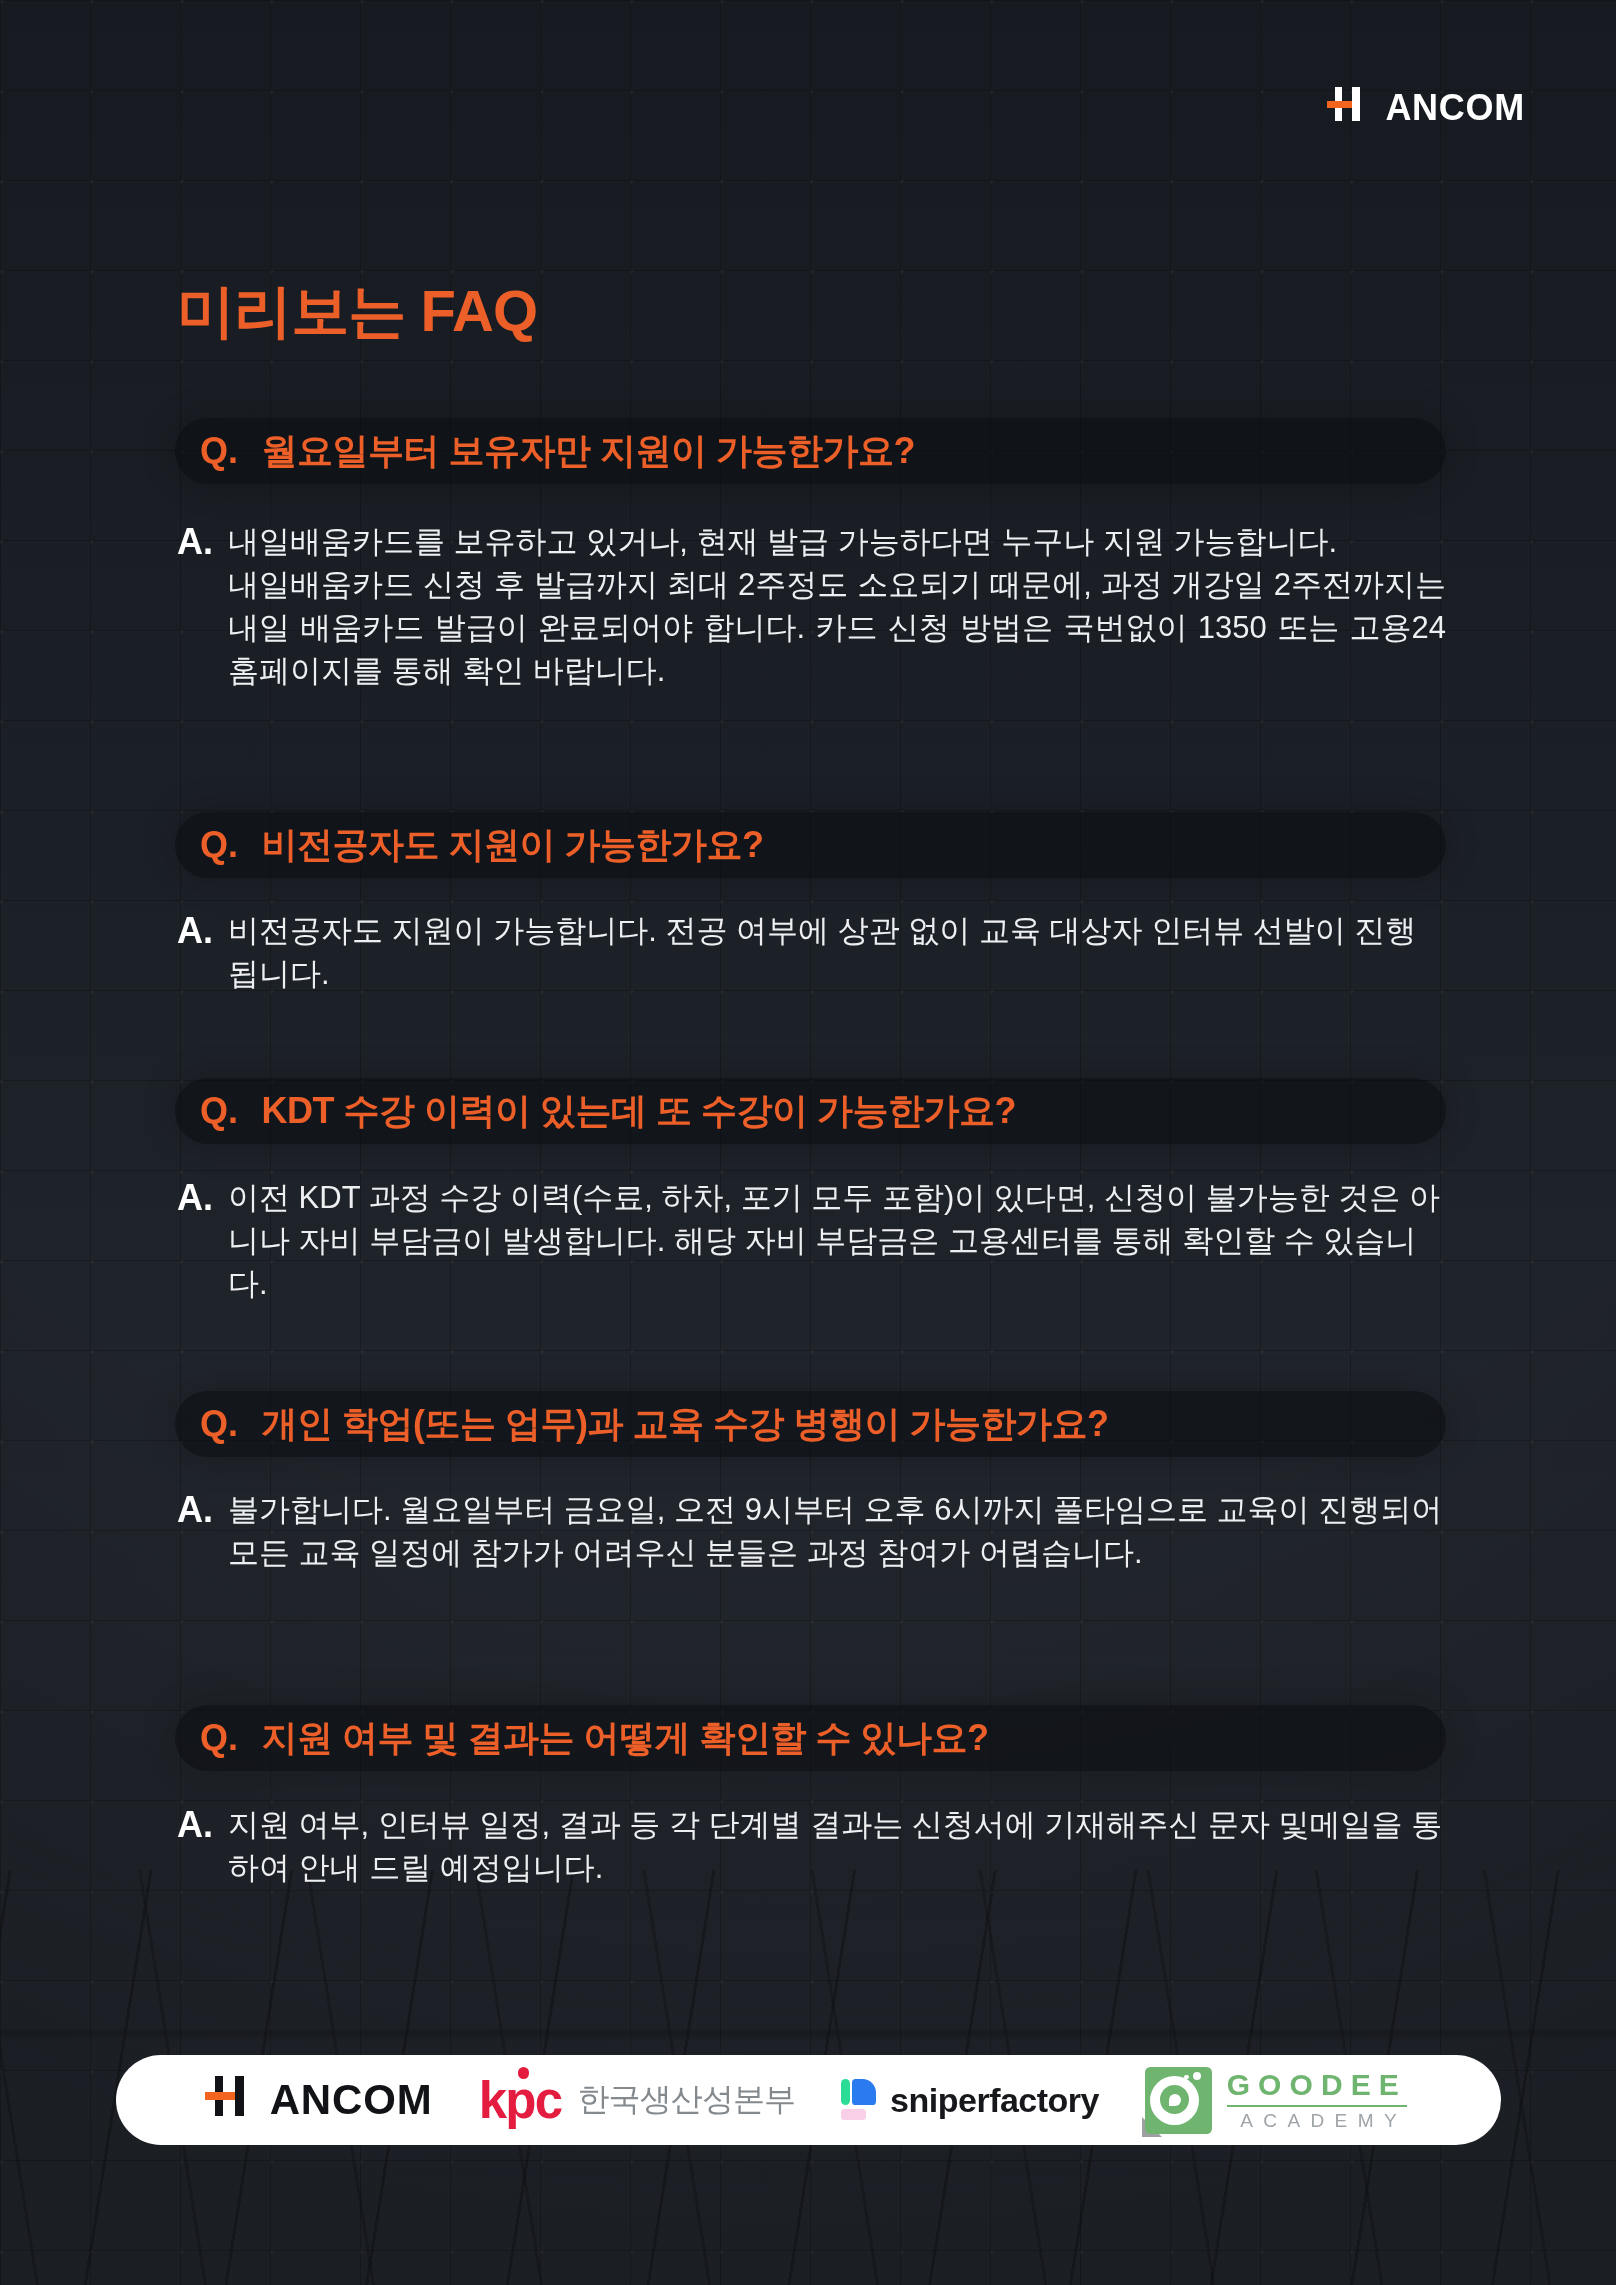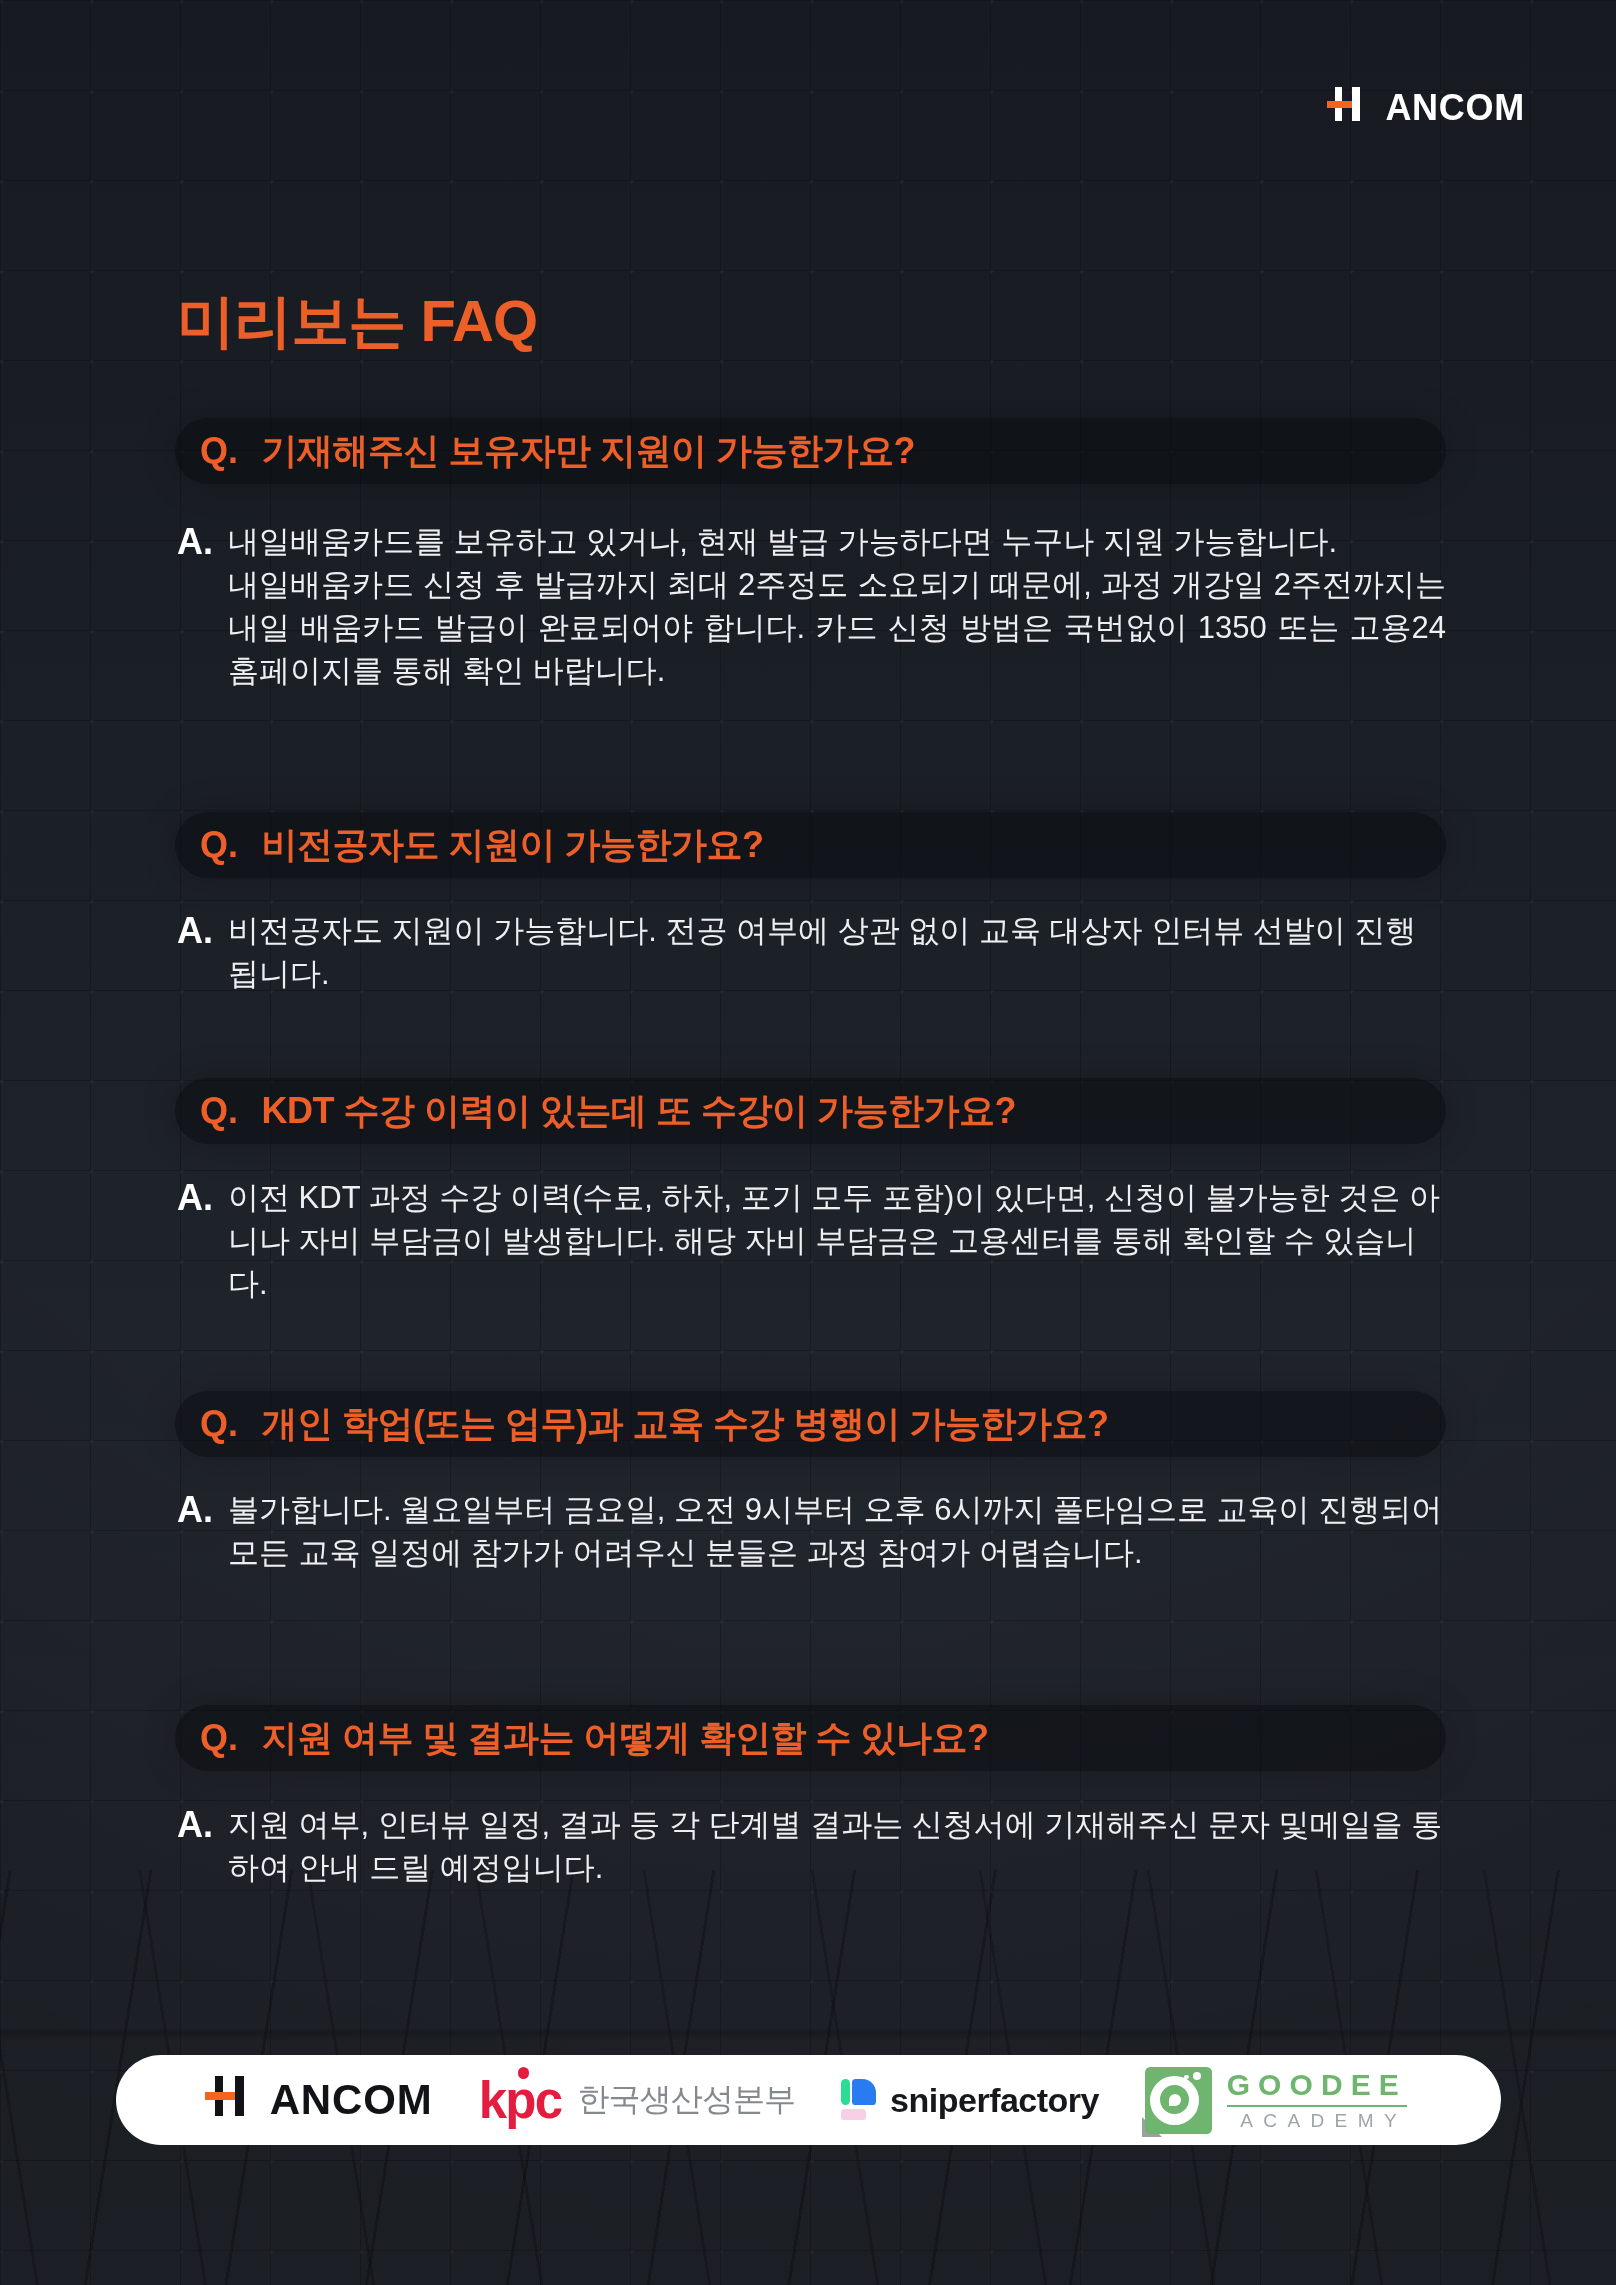--- a/index.html
+++ b/index.html
@@ -37,21 +37,21 @@
   .hancom{display:flex;align-items:flex-start;font-weight:800;letter-spacing:.02em;gap:24px;}
   .hglyph{position:relative;display:inline-block;width:.82em;height:.95em;margin-right:.03em;}
   .hglyph .stem{position:absolute;top:0;bottom:0;width:.2em;background:currentColor;}
   .hglyph .stem-l{left:.12em;}
   .hglyph .stem-r{right:.02em;}
   .hglyph .cross{position:absolute;left:-.12em;top:.38em;height:.2em;width:.72em;background:#F3641E;}
   .hancom .word{font-weight:800;}
 
   
   .page-title{
-    position:absolute;left:177px;top:283px;
+    position:absolute;left:177px;top:273px;
     font-size:58px;font-weight:800;letter-spacing:-0.9px;color:#ED5F28;
   }
 
   
   .q-bar{
     position:absolute;left:175px;width:1271px;height:66px;
     background:rgba(7,9,13,0.48);border-radius:36px;
     display:flex;align-items:center;padding-left:25px;box-sizing:border-box;
     box-shadow:0 0 36px rgba(0,0,0,0.18);
   }
@@ -115,21 +115,21 @@
         <i class="stem stem-r"></i>
         <i class="cross"></i>
     </span>
     <span class="word">ANCOM</span>
   </div>
 
   <div class="page-title">미리보는 FAQ</div>
 
   <div class="q-bar" style="top:418px;">
     <span class="q-marker">Q.</span>
-    <span class="q-text">기재해주신 보유자만 지원이 가능한가요?</span>
+    <span class="q-text">월요일부터 보유자만 지원이 가능한가요?</span>
   </div>
   <div class="answer" style="top:520px;">
     <span class="a-marker">A.</span>
     <div class="a-body">
       <p>내일배움카드를 보유하고 있거나, 현재 발급 가능하다면 누구나 지원 가능합니다.</p>
       <p class="justify">내일배움카드 신청 후 발급까지 최대 2주정도 소요되기 때문에, 과정 개강일 2주전까지는 내일 배움카드 발급이 완료되어야 합니다. 카드 신청 방법은 국번없이 1350 또는 고용24 홈페이지를 통해 확인 바랍니다.</p>
     </div>
   </div>
 
   <div class="q-bar" style="top:812px;">

